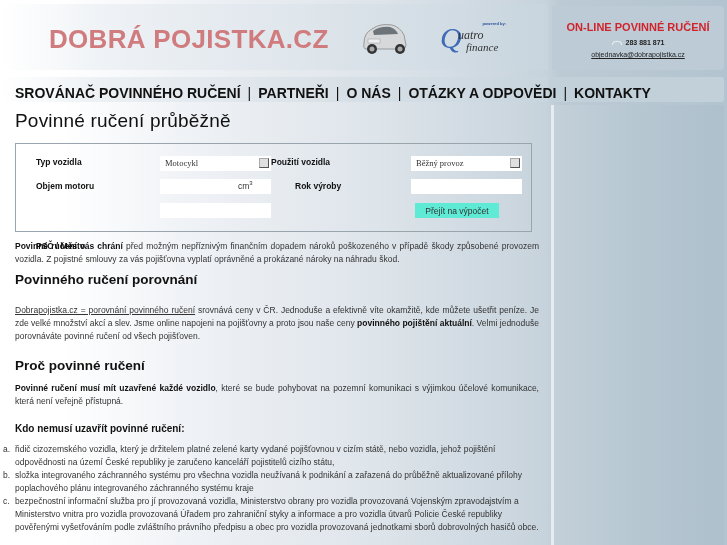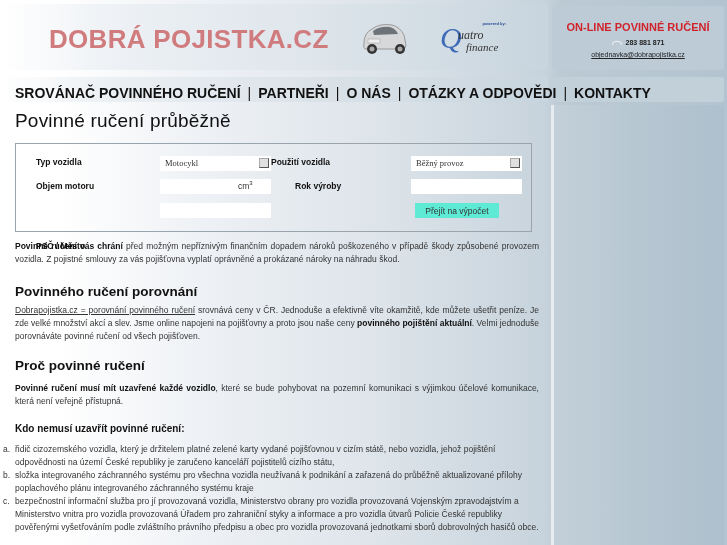--- a/index.html
+++ b/index.html
@@ -180,21 +180,21 @@
     <span class="fselect-btn"></span>
   </div>
 
   <span class="flabel" style="left:287px; top:181px;padding-left:8px;">Rok výroby</span>
   <input class="finput" style="left: 375px; top: 179px; width: 111px;" value="">
 
   <button class="submit-btn">Přejít na výpočet</button>
 
   <p class="para" style="top:240px;"><b>Povinné ručení vás chrání</b><span> před možným nepříznivým finančním dopadem nároků poškozeného v případě škody způsobené provozem vozidla. Z pojistné smlouvy za vás pojišťovna vyplatí oprávněné a prokázané nároky na náhradu škod.</span></p>
 
-  <h2 style="top:284px;">Povinného ručení porovnání</h2>
+  <h2 style="top:272px;">Povinného ručení porovnání</h2>
   <p class="para" style="top:304px;"><a>Dobrapojistka.cz = porovnání povinného ručení</a><span> srovnává ceny v ČR. Jednoduše a efektivně víte okamžitě, kde můžete ušetřit peníze. Je zde velké množství akcí a slev. Jsme online napojeni na pojišťovny a proto jsou naše ceny </span><b>povinného pojištění aktuální</b><span>. Velmi jednoduše porovnáváte povinné ručení od všech pojišťoven.</span></p>
 
   <h2 style="top:358px;">Proč povinné ručení</h2>
   <p class="para" style="top:382px;"><b>Povinné ručení musí mít uzavřené každé vozidlo</b><span>, které se bude pohybovat na pozemní komunikaci s výjimkou účelové komunikace, která není veřejně přístupná.</span></p>
 
   <h3 style="top:423px;">Kdo nemusí uzavřít povinné ručení:</h3>
 
   <ul class="list">
     <li><span class="marker">a.</span><span>řidič cizozemského vozidla, který je držitelem platné zelené karty vydané pojišťovnou v cizím státě, nebo vozidla, jehož pojištění odpovědnosti na území České republiky je zaručeno kanceláří pojistitelů cizího státu,</span></li>
     <li><span class="marker">b.</span><span>složka integrovaného záchranného systému pro všechna vozidla neužívaná k podnikání a zařazená do průběžně aktualizované přílohy poplachového plánu integrovaného záchranného systému kraje</span></li>

